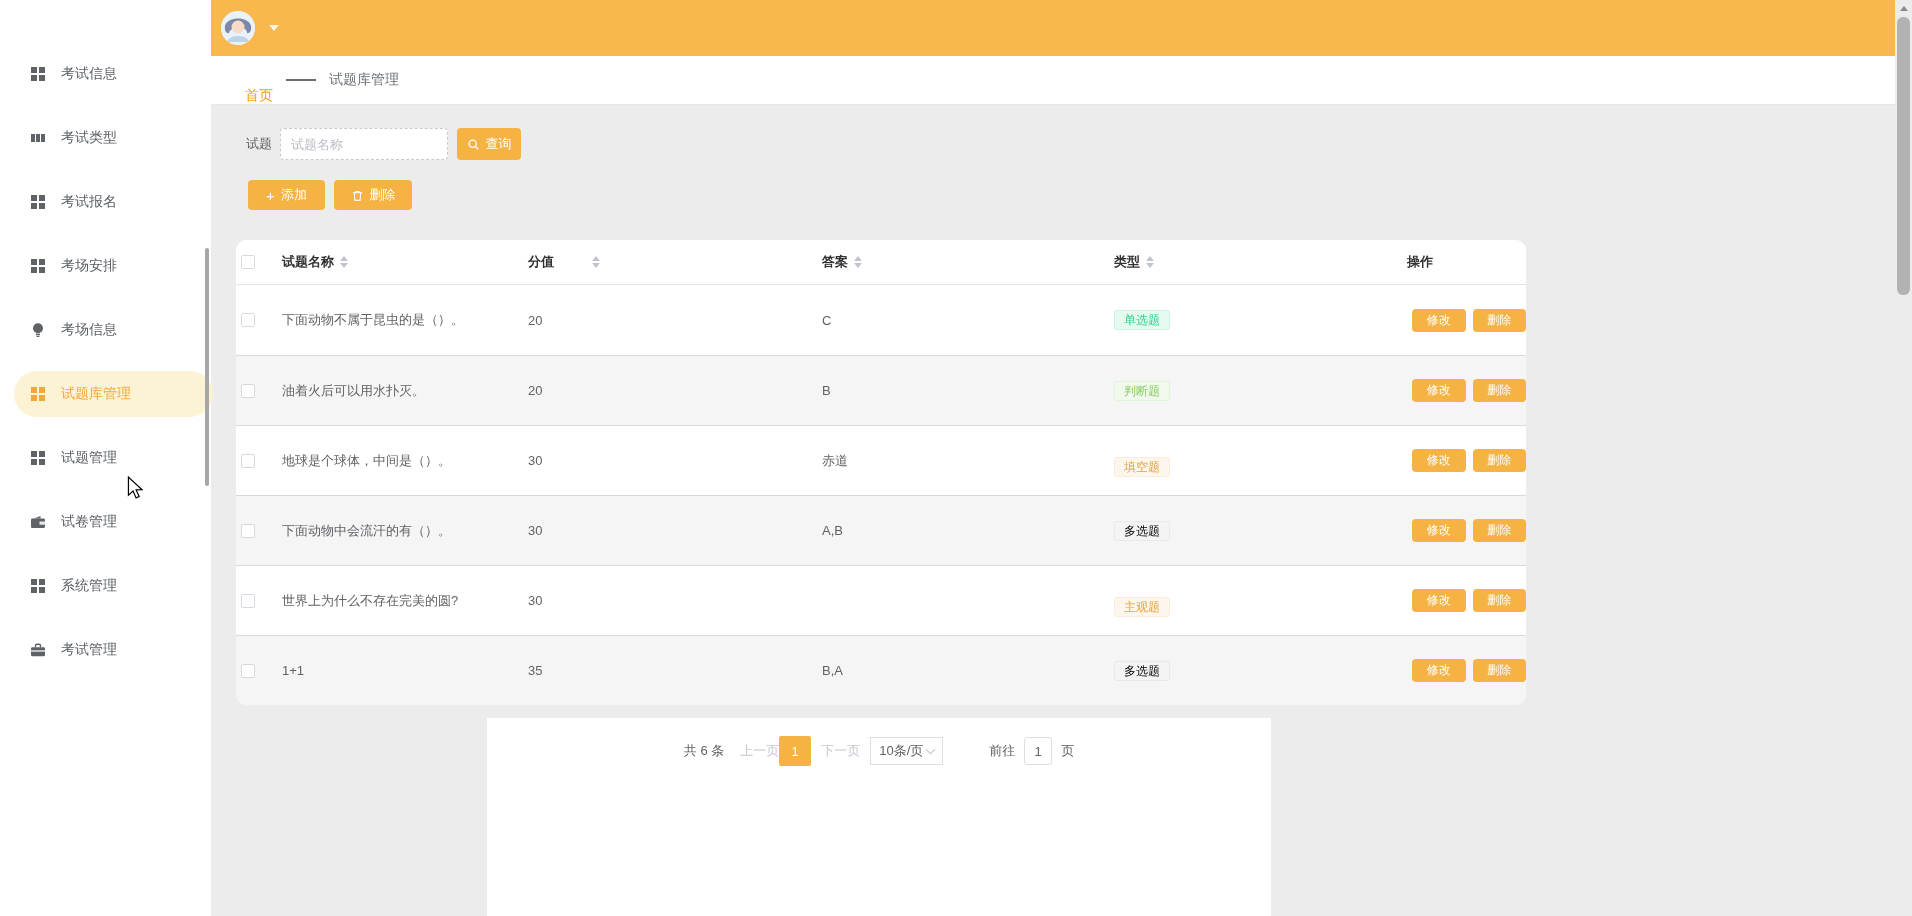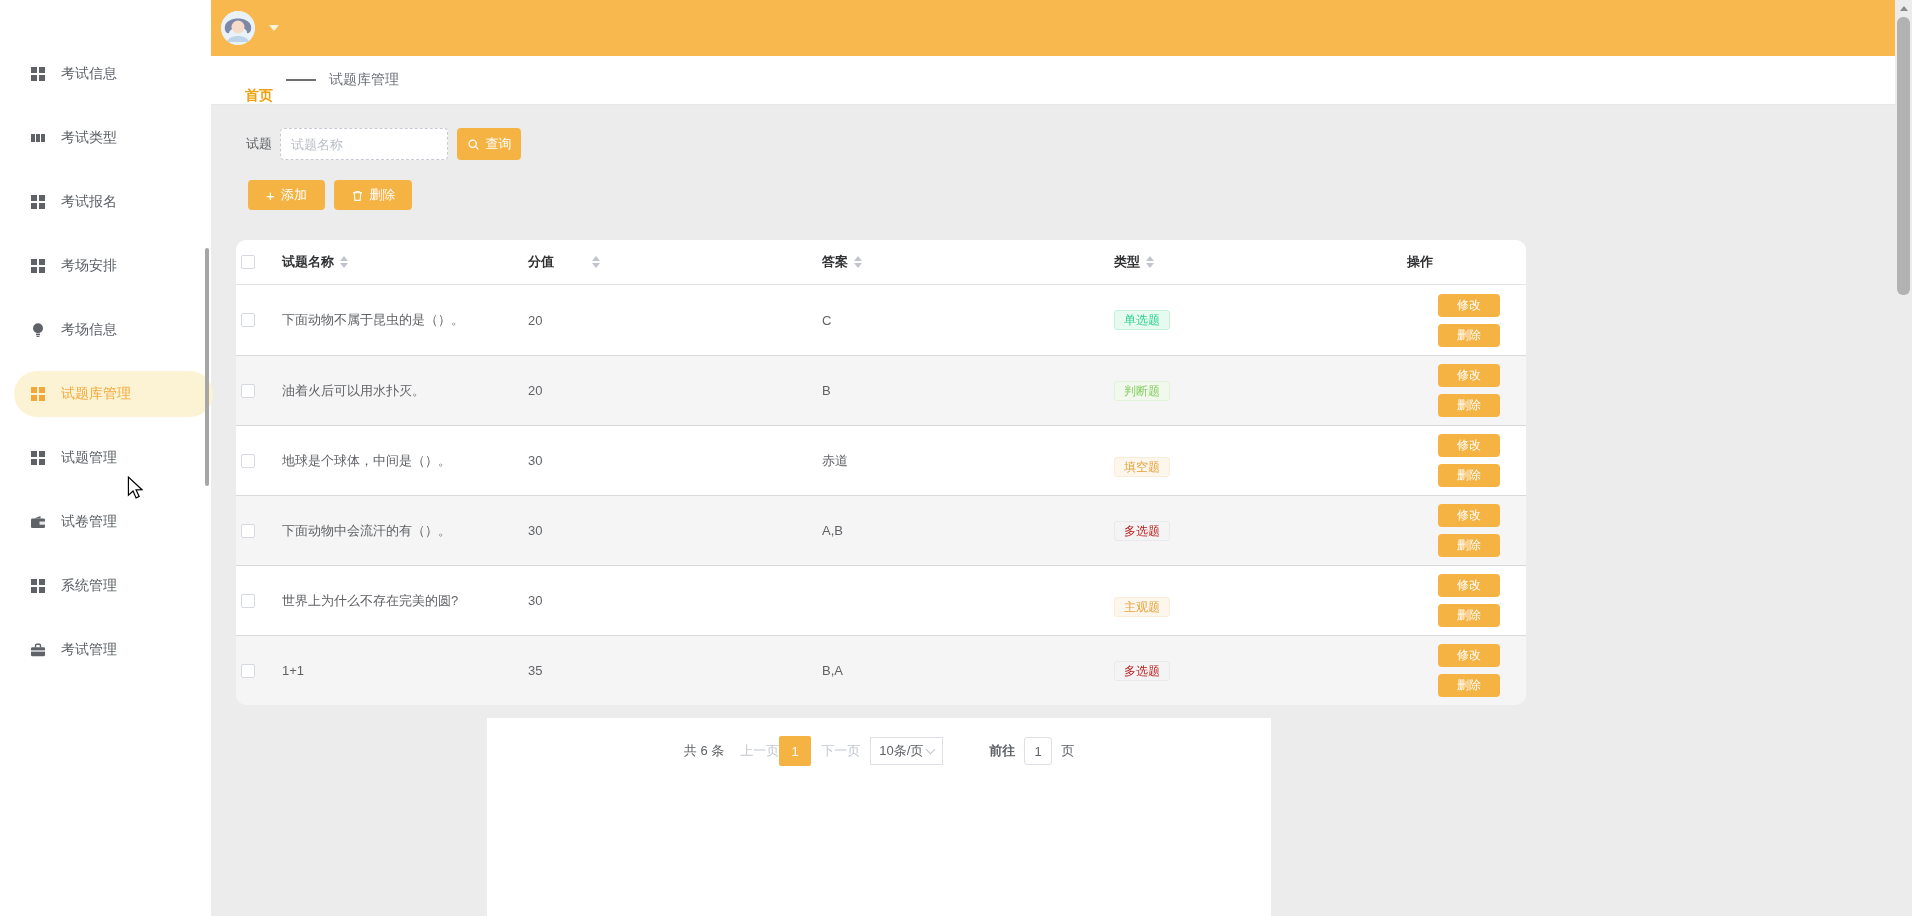--- a/index.html
+++ b/index.html
@@ -26,21 +26,21 @@
   .topbar { position:absolute; left:211px; top:0; width:1684px; height:56px; background:#f8b84e; z-index:2; }
   .avatar { position:absolute; left:10px; top:11px; width:34px; height:34px; border-radius:50%; overflow:hidden;
     background:#e9f2f8; cursor:pointer; }
   .avatar svg { display:block; }
   .avatar-caret { position:absolute; left:58px; top:25px; width:0; height:0; cursor:pointer;
     border-left:5px solid transparent; border-right:5px solid transparent; border-top:6px solid rgba(255,250,235,.92); }
 
   
   .breadcrumb { position:absolute; left:211px; top:56px; width:1684px; height:49px; background:#fff;
     border-bottom:1px solid #e7e7e7; display:flex; align-items:center; padding-left:34px; z-index:2; }
-  .bc-home { color:#f0a112; font-weight:bold; font-size:14px; cursor:pointer;margin-top:32px; }
+  .bc-home { color:#f0a112; font-weight:normal; font-size:14px; cursor:pointer;margin-top:32px; }
   .bc-dash { width:30px; height:2px; background:#6e6e6e; margin:0 13px; }
   .bc-current { color:#6b7077; font-size:14px; }
 
   
   .content { position:absolute; left:211px; top:105px; width:1684px; height:811px; background:#ececec; }
 
   .filter-row { position:absolute; left:35px; top:23px; display:flex; align-items:center; }
   .filter-label { font-size:13px; color:#5e6266; margin-right:8px; }
   .filter-input { width:168px; height:32px; background:#fff; border:1px dashed #c6cad2; border-radius:4px;
     padding:0 10px; font-size:13px; color:#606266; outline:none; font-family:"Liberation Sans", sans-serif; }
@@ -70,38 +70,38 @@
   .cell { display:flex; align-items:center; }
   .checkbox { display:inline-block; width:14px; height:14px; background:#fff; border:1px solid #d6dae0; border-radius:2px; cursor:pointer; }
   .sort { display:inline-flex; flex-direction:column; gap:2px; margin-left:6px; }
   .sort i { display:block; width:0; height:0; border-left:4px solid transparent; border-right:4px solid transparent; cursor:pointer; }
   .sort .up { border-bottom:5px solid #c0c4cc; }
   .sort .dn { border-top:5px solid #c0c4cc; }
   .tag { display:inline-block; height:20px; line-height:18px; padding:0 9px; font-size:12px; border-radius:3px; border:1px solid transparent; }
   .tag.teal   { background:#e7faf0; border-color:#c6f1dc; color:#2dd18c; }
   .tag.green  { background:#f0f9eb; border-color:#e1f3d8; color:#85ce61; }
   .tag.orange { background:#fdf6ec; border-color:#faecd8; color:#e6a23c;margin-top:12px; }
-  .tag.gray   { background:#f4f4f5; border-color:#e9e9eb; color:#b91c1c;text-align:center; }
-  .actions { flex-direction:column; align-items:center; gap:7px; padding-left:5px; }
+  .tag.gray   { background:#f4f4f5; border-color:#e9e9eb; color:#000000;text-align:center; }
+  .actions { flex-direction:row; align-items:flex-start; gap:7px; padding-left:5px; }
   .mini-btn { width:62px; height:23px; font-size:12px; border-radius:4px; }
 
   
   .pager-panel { position:absolute; left:276px; top:613px; width:784px; height:198px; background:#fff; }
   .pager-row { display:flex; align-items:center; justify-content:center; padding-top:18px; font-size:13px; color:#5e6266; }
   .pg-total { margin-right:16px; }
   .pg-prev, .pg-next { color:#c3c7cf; cursor:pointer; }
   .pg-prev { }
   .pg-next { margin-right:10px; }
   .pg-page { width:32px; height:30px; background:#f5b344; color:#fff; display:flex; align-items:center; justify-content:center;
     border-radius:2px; margin-right:10px; cursor:pointer; }
   .page-size { position:relative; width:73px; height:28px; background:#fff; border:1px solid #dcdfe6; border-radius:0;
     display:flex; align-items:center; padding-left:8px; color:#606266; margin-right:46px; cursor:pointer; }
   .chev { position:absolute; right:8px; top:8px; width:7px; height:7px;
     border-right:1.5px solid #c0c4cc; border-bottom:1.5px solid #c0c4cc; transform:rotate(45deg); }
-  .pg-goto-label { margin-right:9px;font-weight:bold; }
+  .pg-goto-label { margin-right:9px; }
   .goto-input { width:28px; height:28px; border:1px solid #dcdfe6; border-radius:3px; text-align:center; font-size:13px;
     color:#606266; outline:none; margin-right:9px; font-family:"Liberation Sans", sans-serif; }
 
   
   .v-scrollbar { position:absolute; right:0; top:0; width:17px; height:916px; background:#ececec; z-index:5; }
   .v-scroll-arrow { position:absolute; left:4.5px; top:6px; width:0; height:0;
     border-left:4px solid transparent; border-right:4px solid transparent; border-bottom:5px solid #8a8a8a; }
   .v-scroll-thumb { position:absolute; left:2px; top:17px; width:13px; height:278px; background:#b2b2b2; border-radius:6px; }
 
   

